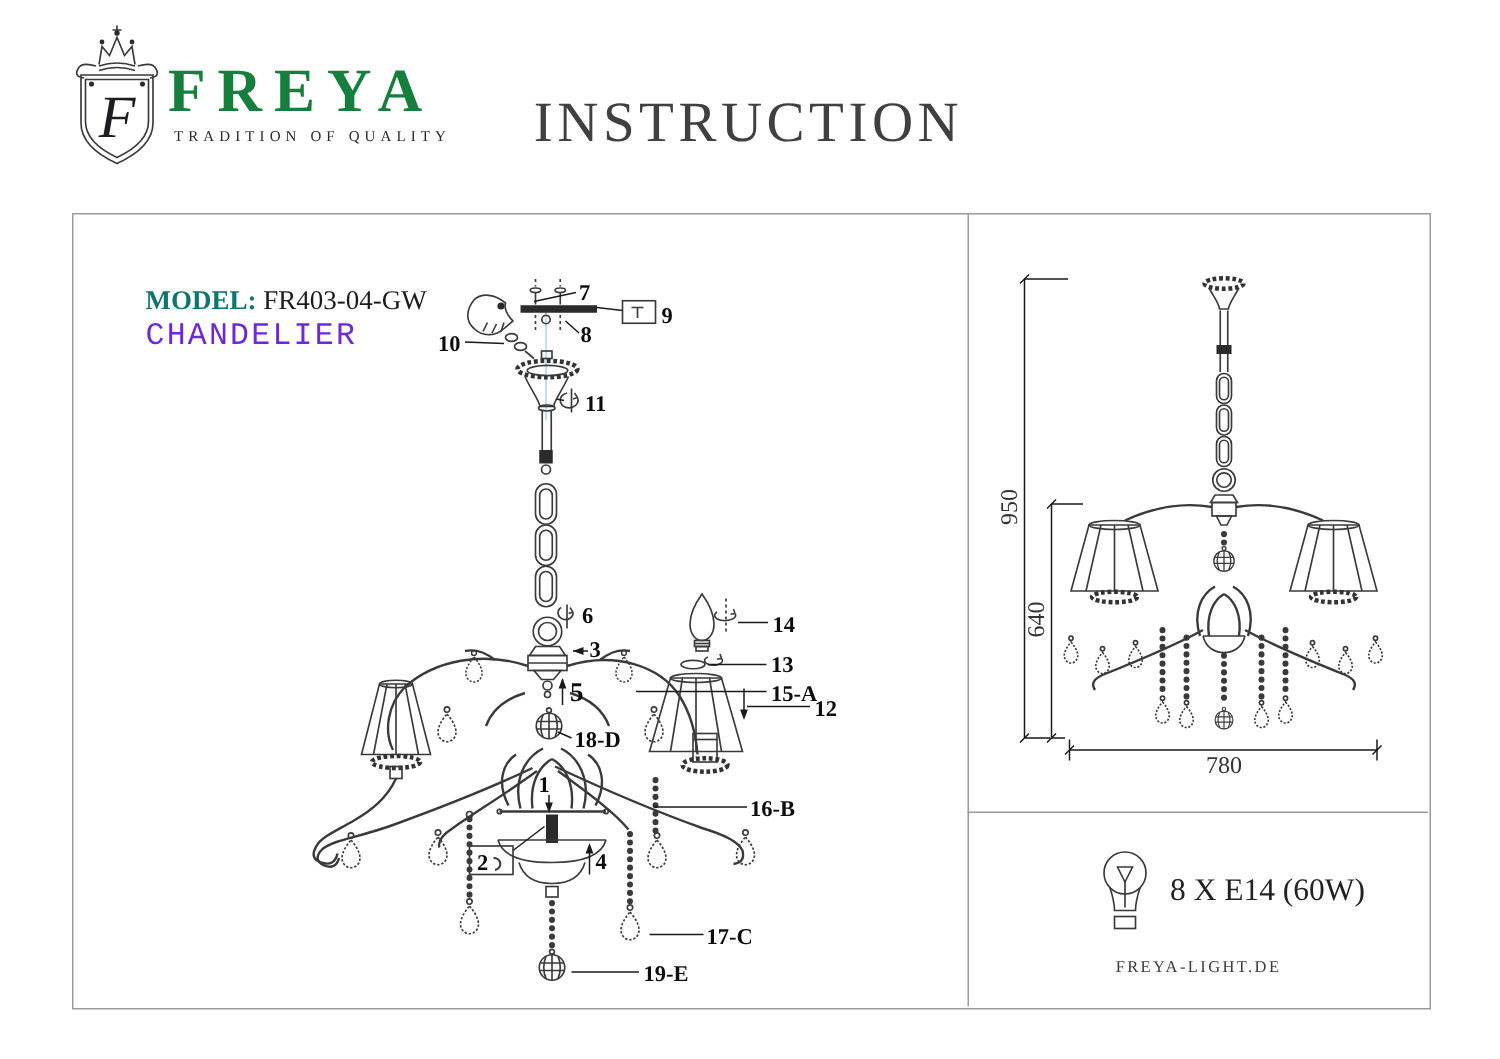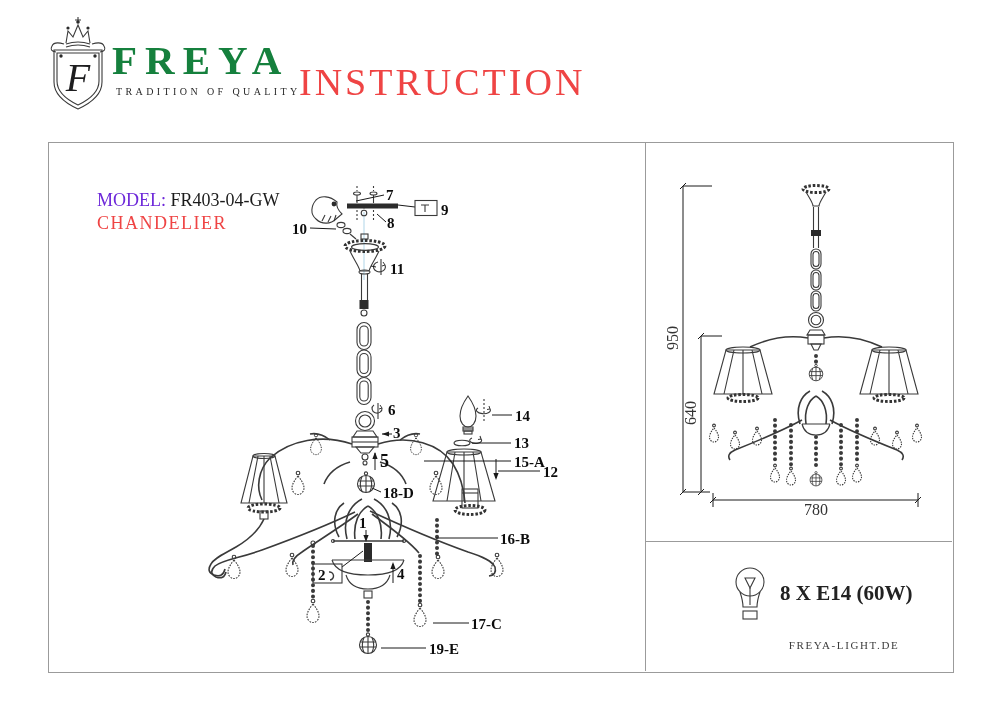--- a/index.html
+++ b/index.html
@@ -2,43 +2,43 @@
 <html><head>
 <meta charset="utf-8">
 <style>
   html,body{margin:0;padding:0;background:#fff;}
   #page{position:relative;width:1000px;height:706px;background:#ffffff;overflow:hidden;
         font-family:"Liberation Serif",serif;color:#111;}
   .abs{position:absolute;}
   
   #brand{left:112px;top:36px;font-size:41px;font-weight:600;letter-spacing:8px;color:#15803d;}
   #tagline{left:116px;top:86px;font-size:10px;letter-spacing:3.4px;color:#2a2a2a;}
-  #title{left:299px;top:60px;width:400px;text-align:left;font-size:38px;letter-spacing:3px;color:#ef4444;}
+  #title{left:299px;top:60px;width:400px;text-align:center;font-size:38px;letter-spacing:3px;color:#404040;}
   
   .panelborder{border:1px solid #9b9b9b;}
   .vline{width:1px;background:#9b9b9b;}
   .hline{height:1px;background:#9b9b9b;}
   
   #model-line1{left:97px;top:190px;font-size:18px;color:#1b1b1b;}
-  #model-line1 b{font-weight:400;color:#6d28d9;}
-  #model-line2{left:97px;top:213px;font-size:18px;letter-spacing:1.5px;color:#ef4444;}
+  #model-line1 b{font-weight:700;color:#0f766e;}
+  #model-line2{left:97px;top:213px;font-size:21px;letter-spacing:1.5px;color:#6d28d9;font-family:Liberation Mono, monospace;}
   
   svg{position:absolute;}
   .ln{stroke:#3a3a3a;stroke-width:1.1;fill:none;}
   .ln2{stroke:#3a3a3a;stroke-width:1.6;fill:none;}
   .lead{stroke:#1a1a1a;stroke-width:1;fill:none;}
   .lbl{font-family:"Liberation Serif",serif;font-weight:700;font-size:15px;fill:#0c0c0c;}
   .lbl-big{font-size:18px;}
   .dim{font-family:"Liberation Serif",serif;font-size:16px;fill:#333;}
   .filldark{fill:#2b2b2b;stroke:none;}
   .bead{stroke:#3a3a3a;stroke-width:4;stroke-linecap:round;stroke-dasharray:0.1,5.5;fill:none;}
   .beadring{stroke:#333;stroke-width:3;stroke-dasharray:2.5,1.8;fill:none;}
   
-  #spec-text{left:780px;top:581px;font-size:21px;color:#222;font-weight:bold;}
-  #website{left:645px;top:639px;width:308px;text-align:center;font-size:11px;letter-spacing:1.6px;color:#3c3c3c;margin-left:45px;}
+  #spec-text{left:780px;top:581px;font-size:21px;color:#222;}
+  #website{left:645px;top:639px;width:308px;text-align:center;font-size:11px;letter-spacing:1.6px;color:#3c3c3c;}
 </style>
 </head>
 <body>
 
 <div id="page">
 
   <svg class="abs" style="left:40px;top:14px;" width="76" height="104" viewBox="0 0 76 104">
     <g class="ln" stroke="#222">
 
       <path d="M38,3 V9 M35,6 H41"></path>

